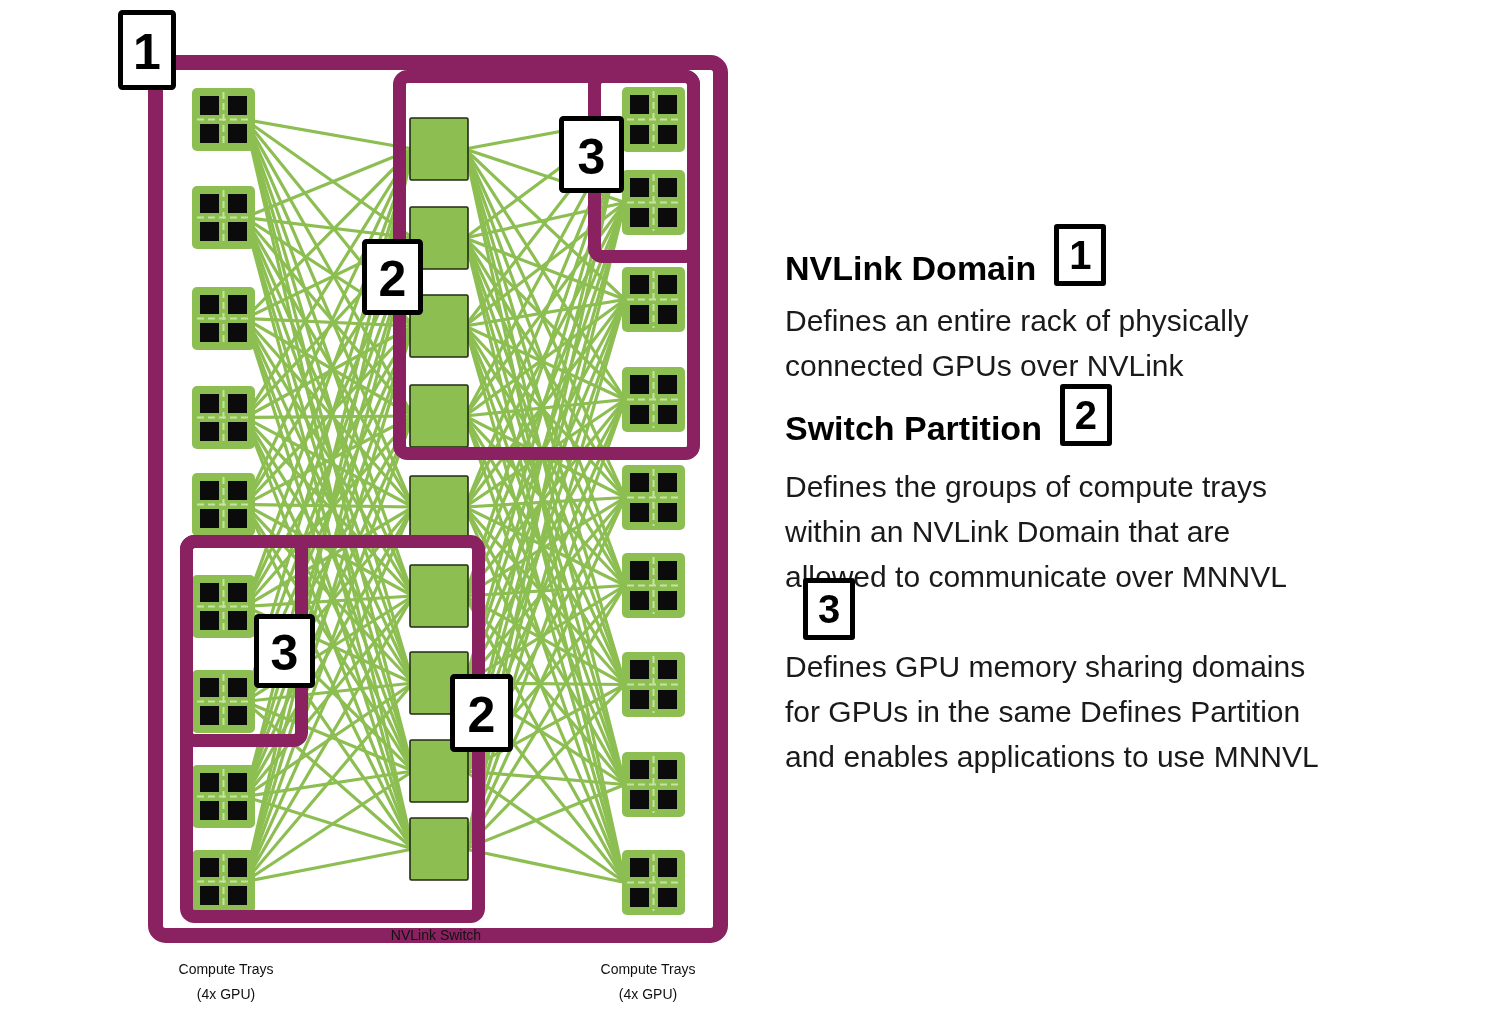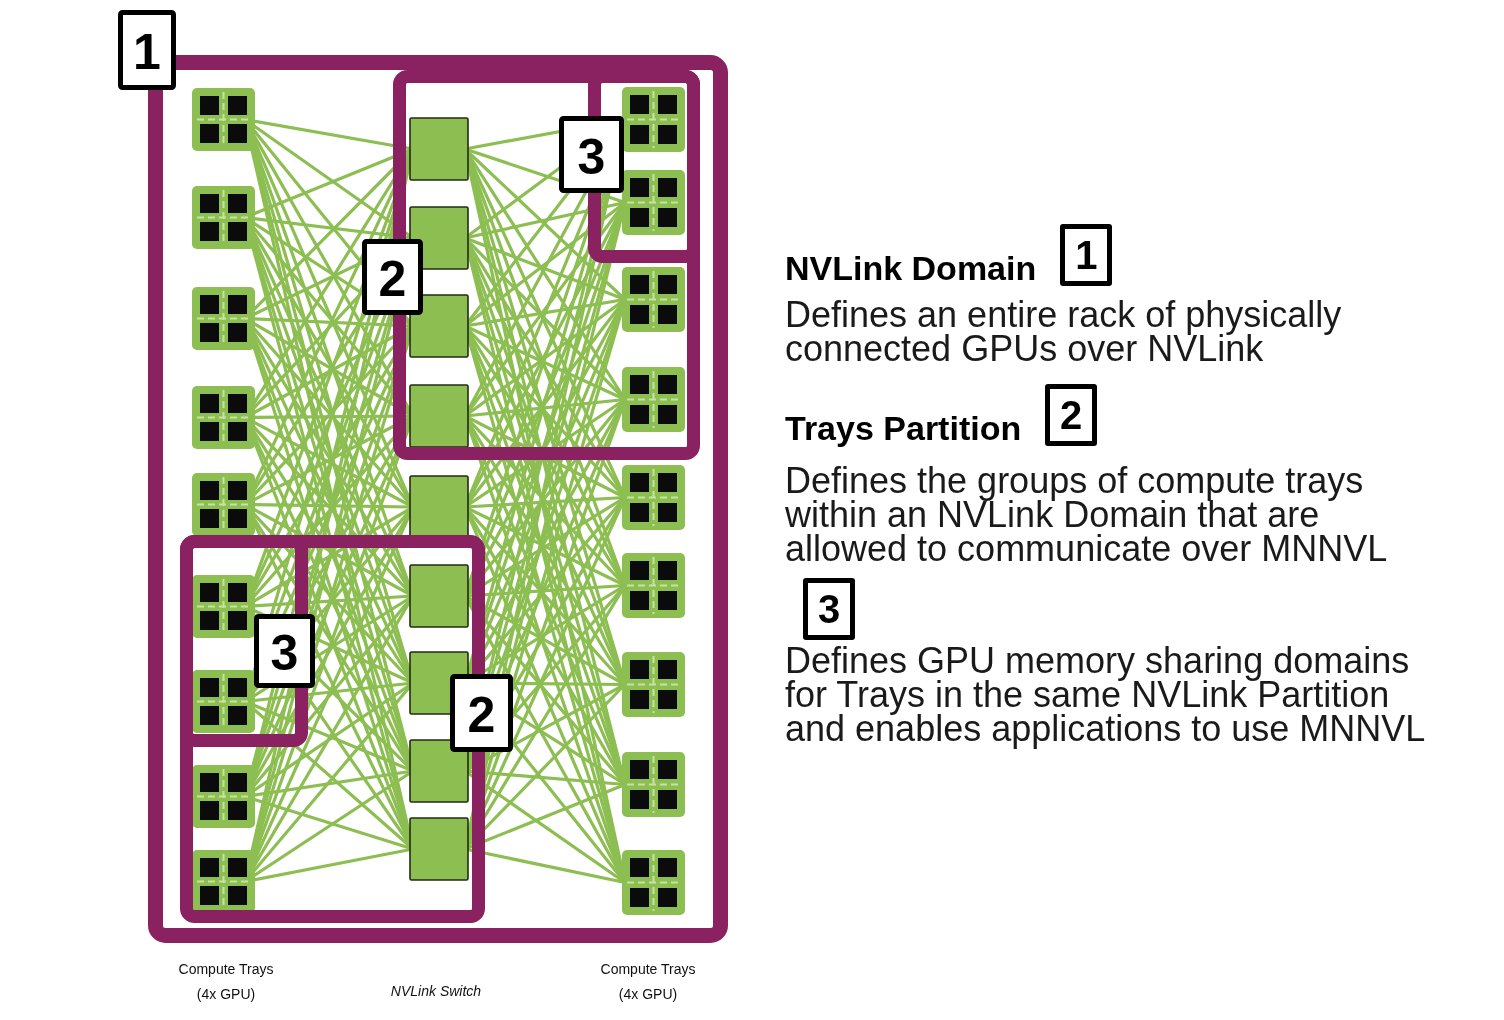--- a/index.html
+++ b/index.html
@@ -9,32 +9,32 @@
   }
   #diagram{position:absolute;left:0;top:0;}
   .col-label{
     position:absolute;width:280px;text-align:center;
     font-size:14px;line-height:25px;color:#111;
   }
   .legend{position:absolute;left:785px;top:0;width:690px;color:#1a1a1a;}
   .legend-section{position:absolute;left:0;width:690px;}
   .legend-head{
     display:flex;align-items:flex-start;
-    font-size:34px;line-height:36px;font-weight:700;color:#000;gap:6px;
+    font-size:34px;line-height:36px;font-weight:700;color:#000;
   }
   .legend-badge{
     display:flex;align-items:center;justify-content:center;
     width:52px;height:62px;box-sizing:border-box;
     border:5px solid #000;border-radius:3px;background:#fff;
     font-size:40px;font-weight:700;color:#000;
     margin-left:18px;transform:translateY(-26px);
   }
   .legend-body{
     position:absolute;left:0;
-    font-size:36px;line-height:34px;white-space:pre-line;color:#1a1a1a;
+    font-size:30px;line-height:45px;white-space:pre-line;color:#1a1a1a;
   }
   .body-1{top:48px;} .body-2{top:54px;} .body-3{top:40px;}
 </style>
 </head>
 <body>
 
 <svg id="diagram" width="770" height="1020" viewBox="0 0 770 1020">
     <g stroke="#8CBE52" stroke-width="3.2" stroke-linecap="round">
       <line x1="245" y1="119.5" x2="413" y2="149"></line>
       <line x1="245" y1="119.5" x2="413" y2="238"></line>
@@ -400,51 +400,51 @@
         <rect x="452.5" y="676.5" width="58" height="73" fill="#fff" stroke="#000" stroke-width="5" rx="2"></rect>
         <text x="481.5" y="715" text-anchor="middle" dominant-baseline="central" font-size="50" font-weight="800" fill="#000" font-family="&quot;Liberation Sans&quot;, sans-serif">2</text>
       </g>
     </g>
   </svg>
 
 <div class="col-label" style="left:86px;top:957px;">
   <div>Compute Trays</div>
   <div>(4x GPU)</div>
 </div>
-<div class="col-label" style="left:296px;top:979px;font-style:italic;">
+<div class="col-label" style="left:296px;top:923px;">
   <div>NVLink Switch</div>
 </div>
 <div class="col-label" style="left:508px;top:957px;">
   <div>Compute Trays</div>
   <div>(4x GPU)</div>
 </div>
 
 <div class="legend">
 
   <div class="legend-section" style="top:250px;">
     <div class="legend-head">
       <span>NVLink Domain</span>
       <span class="legend-badge">1</span>
     </div>
     <div class="legend-body body-1">Defines an entire rack of physically
 connected GPUs over NVLink</div>
   </div>
 
   <div class="legend-section" style="top:410px;">
     <div class="legend-head">
-      <span>Trays Partition</span>
+      <span>Switch Partition</span>
       <span class="legend-badge">2</span>
     </div>
     <div class="legend-body body-2">Defines the groups of compute trays
 within an NVLink Domain that are
 allowed to communicate over MNNVL</div>
   </div>
 
   <div class="legend-section" style="top:604px;">
     <div class="legend-head">
       <span class="legend-badge">3</span>
     </div>
     <div class="legend-body body-3">Defines GPU memory sharing domains
-for Trays in the same NVLink Partition
+for GPUs in the same Defines Partition
 and enables applications to use MNNVL</div>
   </div>
 
 </div>
 
 </body></html>

